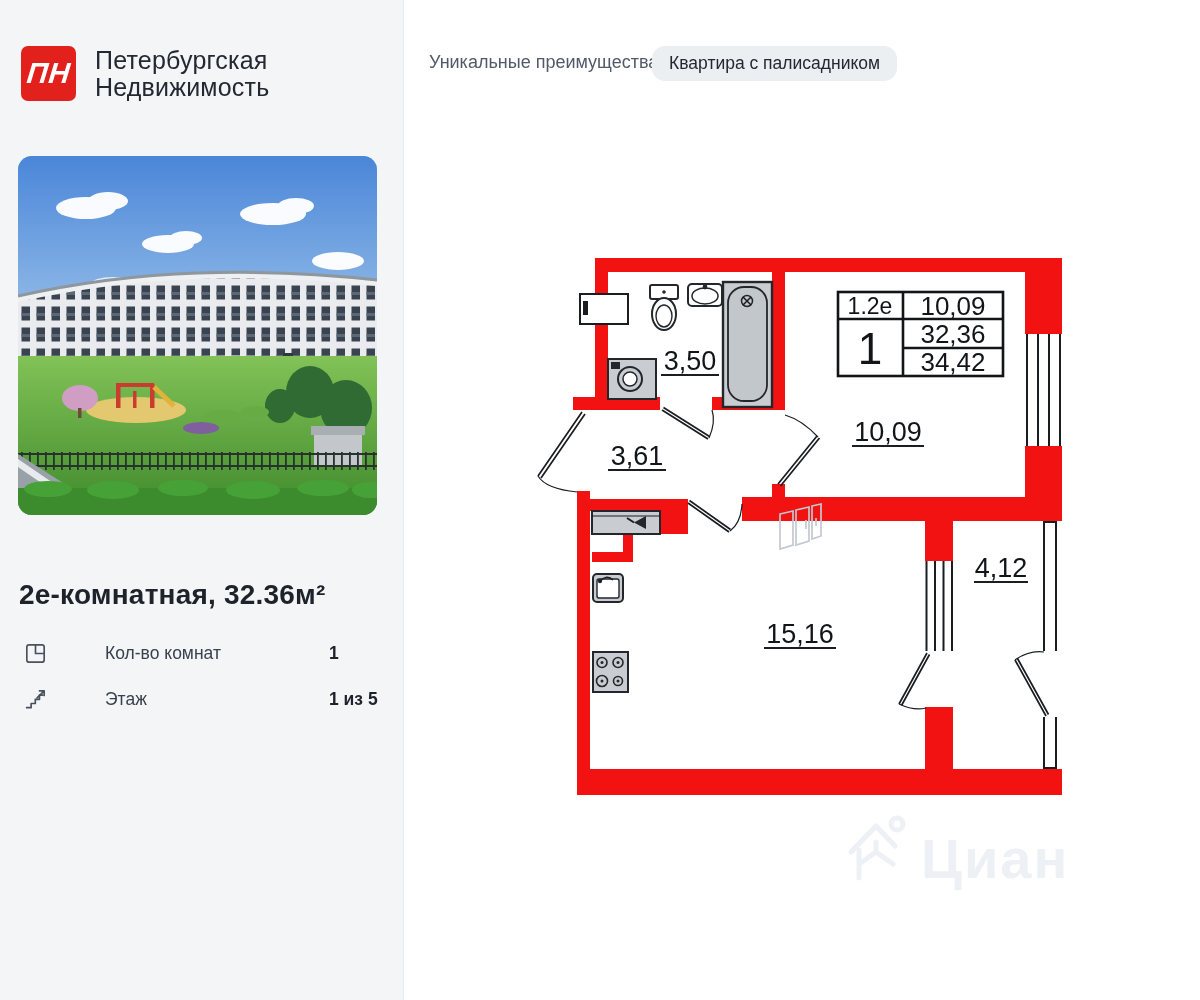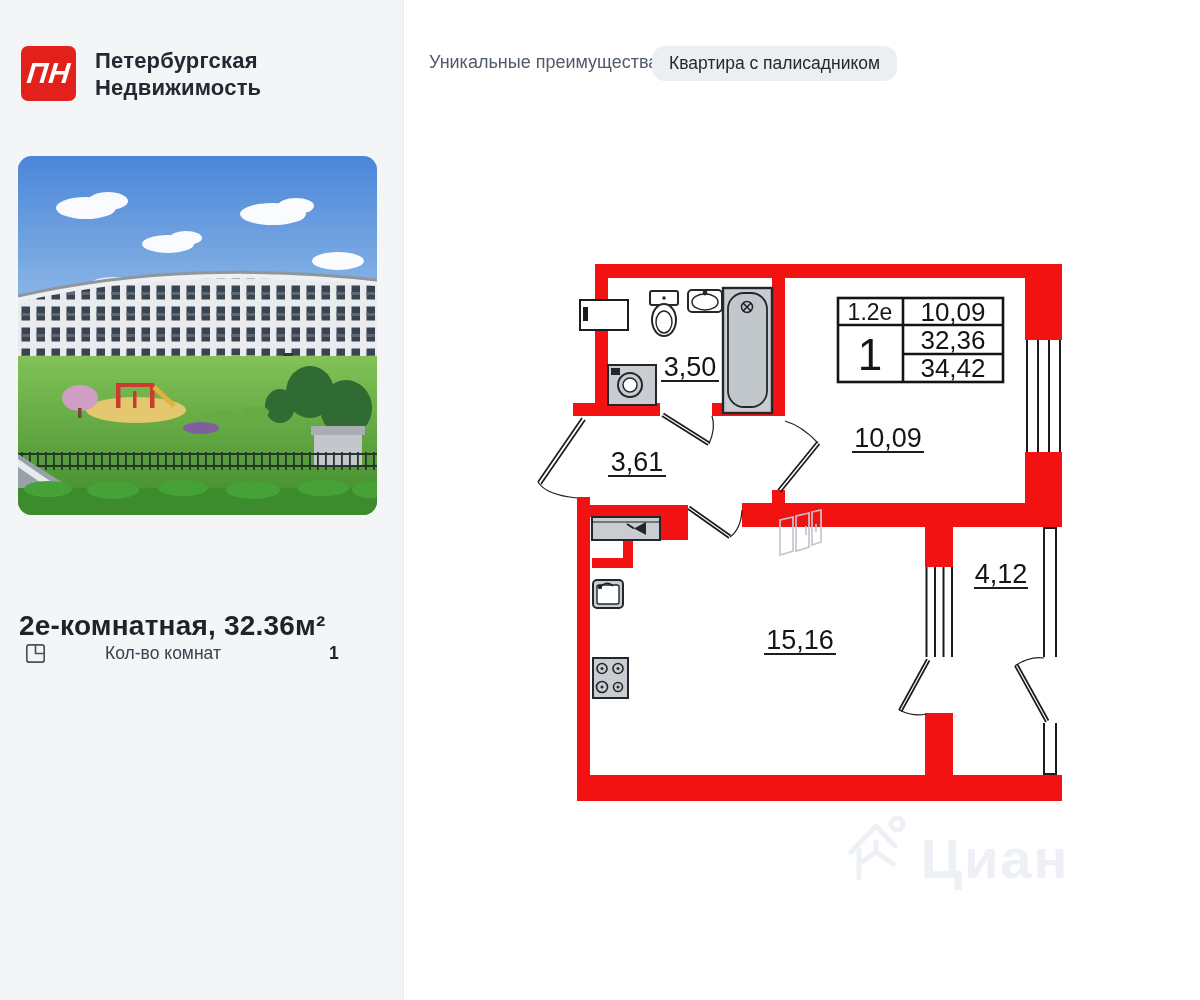--- a/index.html
+++ b/index.html
@@ -3,38 +3,38 @@
 <meta charset="utf-8">
 <style>
   html,body{margin:0;padding:0;}
   body{width:1200px;height:1000px;background:#ffffff;font-family:"Liberation Sans",sans-serif;position:relative;overflow:hidden;}
   #screen{position:absolute;left:0;top:0;width:1200px;height:1000px;}
 
   .left-panel{position:absolute;left:0;top:0;width:403px;height:1000px;background:#f3f5f7;border-right:1px solid #e9ecef;}
 
   .logo-box{position:absolute;left:21px;top:46px;width:55px;height:55px;background:#e2211d;border-radius:7px;display:flex;align-items:center;justify-content:center;}
   .logo-abbr{color:#fff;font-weight:bold;font-style:italic;font-size:29px;letter-spacing:1px;transform:skewX(-6deg);}
-  .brand{position:absolute;left:95px;top:47px;font-size:22px;font-weight:bold;color:#232832;line-height:27px;letter-spacing:.2px;}
+  .brand{position:absolute;left:95px;top:47px;font-size:25px;font-weight:normal;color:#232832;line-height:27px;letter-spacing:.2px;}
 
   .adv-label{position:absolute;left:429px;top:52px;font-size:18px;color:#515a68;}
   .adv-badge{position:absolute;left:652px;top:46px;height:35px;padding:0 17px;background:#eceff2;border-radius:13px;font-size:17.5px;color:#232832;display:flex;align-items:center;box-sizing:border-box;}
 
   .photo{position:absolute;left:18px;top:156px;width:359px;height:359px;border-radius:14px;overflow:hidden;background:#9fc3e6;}
   .photo svg{display:block;}
 
-  .title{position:absolute;left:19px;top:610px;font-size:28px;font-weight:bold;color:#1d222b;letter-spacing:.2px;}
+  .title{position:absolute;left:19px;top:579px;font-size:28px;font-weight:bold;color:#1d222b;letter-spacing:.2px;}
 
   .details{position:absolute;left:24px;top:630px;width:360px;}
   .detail-row{height:46px;display:flex;align-items:center;gap:48px;}
   .detail-icon{width:23px;height:23px;margin-right:10px;flex:none;}
   .detail-icon svg{display:block;width:23px;height:23px;}
   .detail-label{width:176px;font-size:17.5px;color:#39414e;}
   .detail-value{font-size:17.5px;font-weight:bold;color:#1d222b;}
 
-  .plan{position:absolute;left:530px;top:258px;width:532px;height:545px;}
+  .plan{position:absolute;left:530px;top:252px;width:532px;height:545px;}
   .plan svg{display:block;}
   .w{fill:#f21212;}
   .ln{stroke:#1a1d21;fill:none;}
   .fx{fill:#c9cdd2;stroke:#23272b;}
   .plan-text{font-family:"Liberation Sans",sans-serif;fill:#121417;}
 
   .watermark{position:absolute;left:845px;top:812px;display:flex;align-items:flex-start;color:#e9eef3;}
   .watermark-text{font-size:56px;font-weight:bold;margin-left:14px;margin-top:14px;letter-spacing:2px;color:#edf1f5;}
 </style>
 </head>
@@ -146,20 +146,30 @@
     <div class="detail-row">
       <span class="detail-icon">
         <svg viewBox="0 0 22 22" fill="none" stroke="#49515f" stroke-width="1.6" stroke-linecap="round" stroke-linejoin="round">
           <rect x="2.7" y="2.7" width="16.6" height="16.6" rx="2.2"></rect>
             <path d="M11,2.7 V11 H19.3"></path>
         </svg>
       </span>
       <span class="detail-label">Кол-во комнат</span>
       <span class="detail-value">1</span>
     </div>
+    <div class="detail-row">
+      <span class="detail-icon">
+        <svg viewBox="0 0 22 22" fill="none" stroke="#49515f" stroke-width="1.6" stroke-linecap="round" stroke-linejoin="round">
+          <path d="M2.5,18.8 H6.8 V14.8 H10.8 V10.8 H14.8 V6.8 H18"></path>
+          <path d="M12.5,9.5 L19.3,2.7 M14.8,2.7 H19.3 V7.2"></path>
+        </svg>
+      </span>
+      <span class="detail-label">Этаж</span>
+      <span class="detail-value">1 из 5</span>
+    </div>
   </div>
 
   <div class="plan">
     <svg width="532" height="545" viewBox="0 0 532 545">
 
       <g class="w">
         <rect x="65" y="6" width="463" height="14"></rect>
         <rect x="495" y="6" width="37" height="76"></rect>
         <rect x="495" y="194" width="37" height="75"></rect>
         <rect x="212" y="245" width="320" height="24"></rect>

